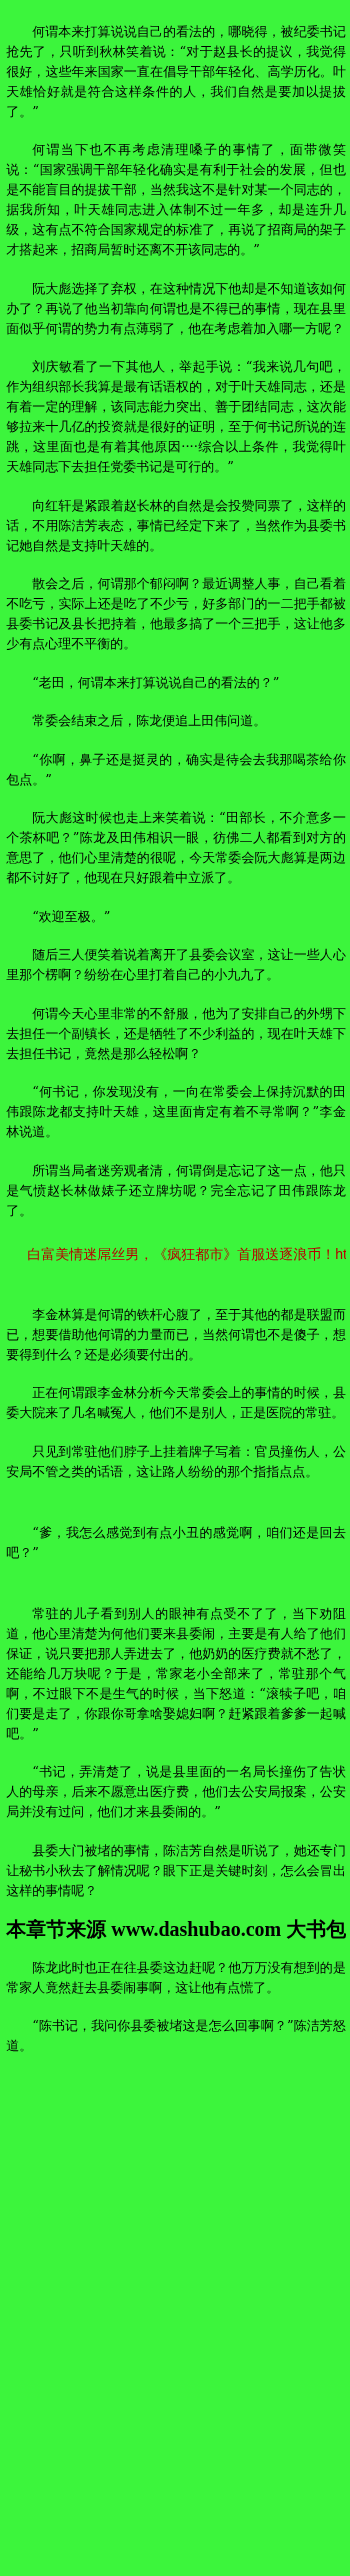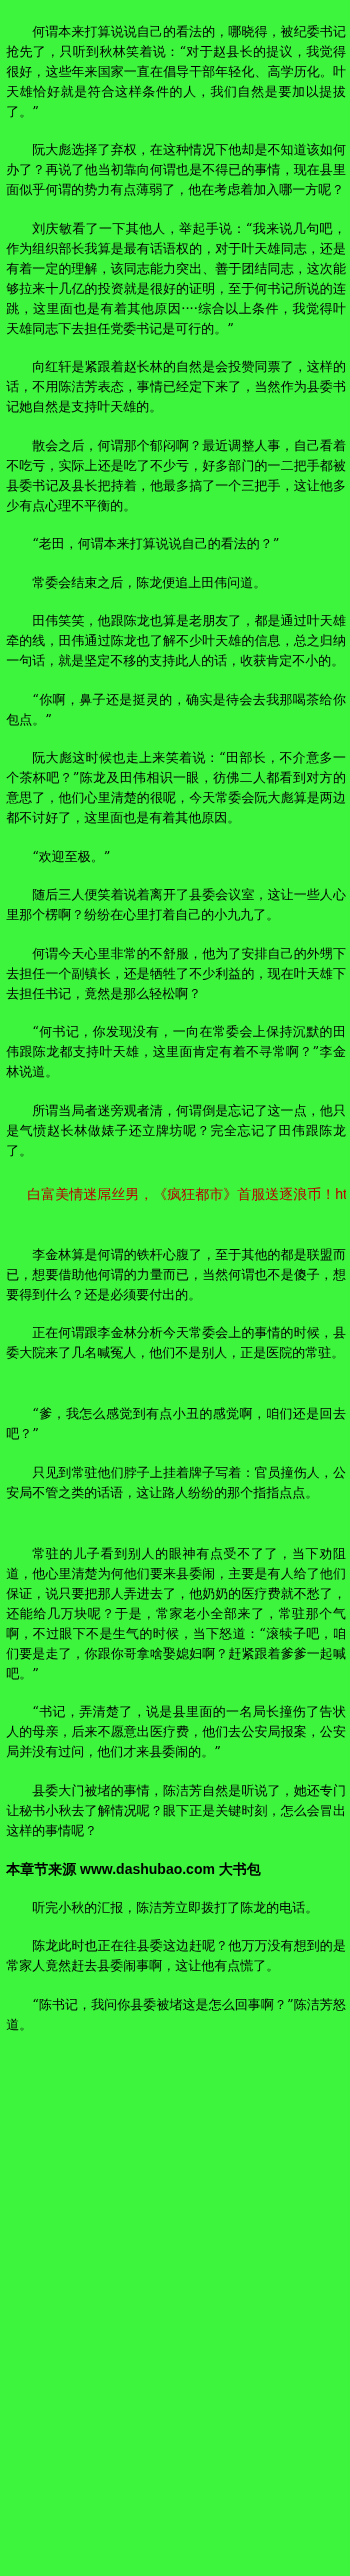--- a/index.html
+++ b/index.html
@@ -25,23 +25,23 @@
     font-size:13px;
     line-height:20px;
     text-align:justify;
     word-break:break-all;
   }
   p.novel{
     font-family:"DejaVu Serif", cursive, serif;
     text-indent:2em;
   }
   p.source{
-    font-family:Liberation Sans, sans-serif;
+    font-family:Liberation Serif, serif;
     font-weight:bold;
-    font-size:14px;
+    font-size:20px;
     text-indent:0;
     margin:7.2px 0;
     white-space:nowrap;
     overflow:hidden;
   }
   p.ad{
     font-family:"Liberation Sans", sans-serif;
     color:var(--ad);
     font-size:14px;
     text-indent:1.5em;
@@ -50,41 +50,40 @@
     margin:23px 0;
   }
   p.gap{ margin-top:41px; }
 </style>
 </head>
 <body>
 
 <div class="page">
   <div>
       <p class="novel">何谓本来打算说说自己的看法的，哪晓得，被纪委书记抢先了，只听到秋林笑着说：“对于赵县长的提议，我觉得很好，这些年来国家一直在倡导干部年轻化、高学历化。叶天雄恰好就是符合这样条件的人，我们自然是要加以提拔了。”</p>
+      <p class="novel">何谓当下也不再考虑清理嗓子的事情了，面带微笑说：“国家强调干部年轻化确实是有利于社会的发展，但也是不能盲目的提拔干部，当然我这不是针对某一个同志的，据我所知，叶天雄同志进入体制不过一年多，却是连升几级，这有点不符合国家规定的标准了，再说了招商局的架子才搭起来，招商局暂时还离不开该同志的。”</p>
       <p class="novel">阮大彪选择了弃权，在这种情况下他却是不知道该如何办了？再说了他当初靠向何谓也是不得已的事情，现在县里面似乎何谓的势力有点薄弱了，他在考虑着加入哪一方呢？</p>
       <p class="novel">刘庆敏看了一下其他人，举起手说：“我来说几句吧，作为组织部长我算是最有话语权的，对于叶天雄同志，还是有着一定的理解，该同志能力突出、善于团结同志，这次能够拉来十几亿的投资就是很好的证明，至于何书记所说的连跳，这里面也是有着其他原因····综合以上条件，我觉得叶天雄同志下去担任党委书记是可行的。”</p>
       <p class="novel">向红轩是紧跟着赵长林的自然是会投赞同票了，这样的话，不用陈洁芳表态，事情已经定下来了，当然作为县委书记她自然是支持叶天雄的。</p>
       <p class="novel">散会之后，何谓那个郁闷啊？最近调整人事，自己看着不吃亏，实际上还是吃了不少亏，好多部门的一二把手都被县委书记及县长把持着，他最多搞了一个三把手，这让他多少有点心理不平衡的。</p>
       <p class="novel">“老田，何谓本来打算说说自己的看法的？”</p>
       <p class="novel">常委会结束之后，陈龙便追上田伟问道。</p>
-      <p class="novel">田伟笑笑，他跟陈龙也算是老朋友了，都是通过叶天雄牵的线，田伟通过陈龙也了解不少叶天雄的信息，总之归纳一句话，就是坚定不移的支持此人的话，收获肯定不小的。</p>
       <p class="novel">“你啊，鼻子还是挺灵的，确实是待会去我那喝茶给你包点。”</p>
-      <p class="novel">阮大彪这时候也走上来笑着说：“田部长，不介意多一个茶杯吧？”陈龙及田伟相识一眼，彷佛二人都看到对方的意思了，他们心里清楚的很呢，今天常委会阮大彪算是两边都不讨好了，这里面也是有着其他原因。</p>
+      <p class="novel">阮大彪这时候也走上来笑着说：“田部长，不介意多一个茶杯吧？”陈龙及田伟相识一眼，彷佛二人都看到对方的意思了，他们心里清楚的很呢，今天常委会阮大彪算是两边都不讨好了，他现在只好跟着中立派了。</p>
       <p class="novel">“欢迎至极。”</p>
       <p class="novel">随后三人便笑着说着离开了县委会议室，这让一些人心里那个楞啊？纷纷在心里打着自己的小九九了。</p>
       <p class="novel">何谓今天心里非常的不舒服，他为了安排自己的外甥下去担任一个副镇长，还是牺牲了不少利益的，现在叶天雄下去担任书记，竟然是那么轻松啊？</p>
       <p class="novel">“何书记，你发现没有，一向在常委会上保持沉默的田伟跟陈龙都支持叶天雄，这里面肯定有着不寻常啊？”李金林说道。</p>
       <p class="novel">所谓当局者迷旁观者清，何谓倒是忘记了这一点，他只是气愤赵长林做婊子还立牌坊呢？完全忘记了田伟跟陈龙了。</p>
       <p class="ad">白富美情迷屌丝男，《疯狂都市》首服送逐浪币！http://cc.kongzhong.com/r/zhulang/</p>
       <p class="novel gap">李金林算是何谓的铁杆心腹了，至于其他的都是联盟而已，想要借助他何谓的力量而已，当然何谓也不是傻子，想要得到什么？还是必须要付出的。</p>
       <p class="novel">正在何谓跟李金林分析今天常委会上的事情的时候，县委大院来了几名喊冤人，他们不是别人，正是医院的常驻。</p>
+      <p class="novel">只见到常驻他们脖子上挂着牌子写着：官员撞伤人，公安局不管之类的话语，这让路人纷纷的那个指指点点。</p>
       <p class="novel gap">“爹，我怎么感觉到有点小丑的感觉啊，咱们还是回去吧？”</p>
-      <p class="novel">只见到常驻他们脖子上挂着牌子写着：官员撞伤人，公安局不管之类的话语，这让路人纷纷的那个指指点点。</p>
       <p class="novel gap">常驻的儿子看到别人的眼神有点受不了了，当下劝阻道，他心里清楚为何他们要来县委闹，主要是有人给了他们保证，说只要把那人弄进去了，他奶奶的医疗费就不愁了，还能给几万块呢？于是，常家老小全部来了，常驻那个气啊，不过眼下不是生气的时候，当下怒道：“滚犊子吧，咱们要是走了，你跟你哥拿啥娶媳妇啊？赶紧跟着爹爹一起喊吧。”</p>
       <p class="novel">“书记，弄清楚了，说是县里面的一名局长撞伤了告状人的母亲，后来不愿意出医疗费，他们去公安局报案，公安局并没有过问，他们才来县委闹的。”</p>
       <p class="novel">县委大门被堵的事情，陈洁芳自然是听说了，她还专门让秘书小秋去了解情况呢？眼下正是关键时刻，怎么会冒出这样的事情呢？</p>
       <p class="source">本章节来源 www.dashubao.com 大书包</p>
-      <p class="novel">听完小秋的汇报，陈洁芳立即拨打了陈龙的电话。</p>
       <p class="novel">陈龙此时也正在往县委这边赶呢？他万万没有想到的是常家人竟然赶去县委闹事啊，这让他有点慌了。</p>
       <p class="novel">“陈书记，我问你县委被堵这是怎么回事啊？”陈洁芳怒道。</p>
     </div>
 </div>
 
 
 </body></html>

